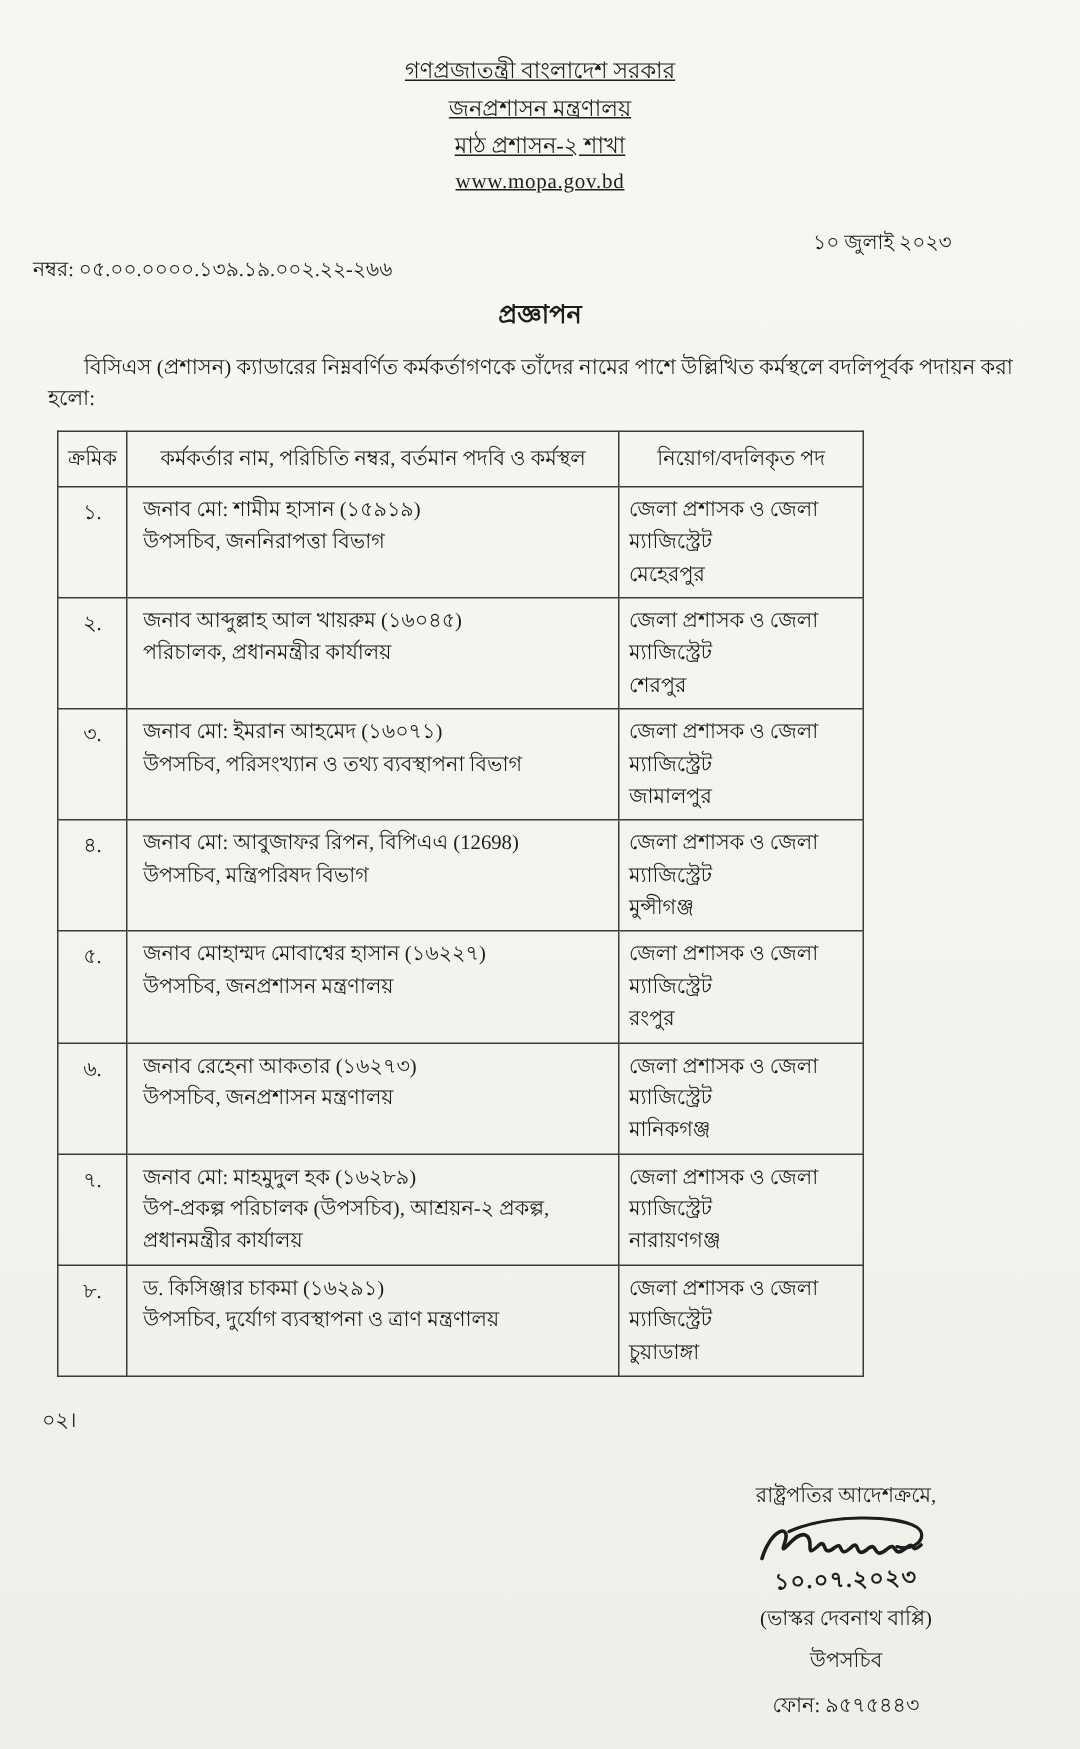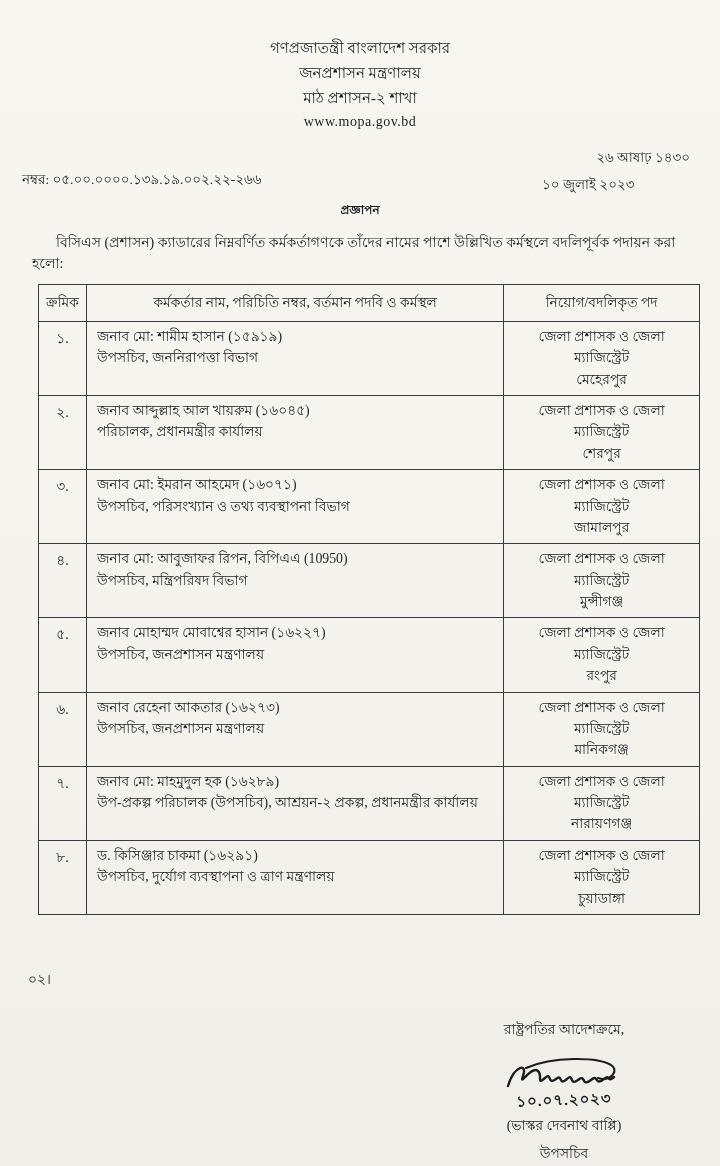--- a/index.html
+++ b/index.html
@@ -5,50 +5,50 @@
   * { margin:0; padding:0; box-sizing:border-box; }
   html,body { width:720px; background:#e9e8e3; }
   .page {
     position:relative;
     width:720px; height:1166px;
     background:linear-gradient(180deg,#f7f6f1 0%, #f4f3ee 55%, #efeee8 100%);
     font-family:"Liberation Serif","DejaVu Serif",serif;
     color:#1d1d1f;
     overflow:hidden;
   }
-  .letterhead { text-align:center; padding-top:36px; font-size:15px; line-height:1.65; }
+  .letterhead { text-align:center; padding-top:36px; font-size:15px; line-height:1.65;text-decoration:underline; }
   .letterhead .site { font-size:14px; letter-spacing:.5px; }
 
   .memo-row { display:flex; justify-content:space-between; align-items:flex-start; padding:0 26px 0 22px; }
   .memo-row.first { margin-top:14px; }
   .memo-number { font-size:13.5px; margin-top:22px; white-space:nowrap; }
   .date-block { width:186px; font-size:13.5px; }
   .date-block .bdate { text-align:right; padding-right:4px; }
   .date-line { display:flex; align-items:flex-end; margin-top:3px; }
   .date-line .lbl { white-space:nowrap; }
   .date-line .dash-leader { flex:1; border-bottom:1.5px dashed #4a4a4a; margin:0 0 4px 4px; }
   .date-block .dval { padding-left:34px; margin-top:4px; }
 
-  .doc-title { text-align:center; font-size:12px; font-weight:bold; margin-top:4px; }
+  .doc-title { text-align:center; font-size:17px; font-weight:bold; margin-top:4px; }
 
   .intro { font-size:14px; padding:0 14px 0 32px; margin-top:12px; text-indent:24px; line-height:1.45; }
 
-  table.transfer { border-collapse:collapse; margin:10px 0 0 38px; width:662px; font-size:13.8px; }
+  table.transfer { border-collapse:collapse; margin:10px 0 0 38px; width:538px; font-size:13.8px; }
   table.transfer td, table.transfer th { border:1.4px solid #3b3b3d; vertical-align:top; }
   th.h-serial, th.h-name, th.h-post { font-weight:normal; text-align:center; padding:6px 4px; }
   td.c-serial { width:48px; text-align:center; padding-top:5px; }
   td.c-name { width:418px; padding:4px 10px 5px 10px; line-height:1.55; }
-  td.c-post { width:196px; text-align:center; padding:4px 6px 5px 6px; line-height:1.55; }
+  td.c-post { width:196px; padding:4px 6px 5px 6px; line-height:1.55; }
 
   .para2 { display:flex; font-size:13.8px; margin:17px 0 0 28px; }
-  .para2 .num { width:46px;margin-top:36px; }
+  .para2 .num { width:46px; }
   .para2 .txt { }
 
   .sign-col { width:280px; margin:26px 16px 0 auto; text-align:center; font-size:13.8px; }
-  .order-text { margin-bottom:14px; }
+  .order-text { }
   .scribble { display:block; margin:0 auto; }
   .hand-date { font-weight:bold; font-size:15px; letter-spacing:1px; transform:rotate(-2deg); margin-top:-6px; }
   .sig-name { margin-top:1px; }
   .sig-desig { margin-top:4px; }
   .sig-phone { margin-top:6px; }
 </style>
 </head>
 <body>
 
 <div class="page">
@@ -56,21 +56,20 @@
   <div class="letterhead">
     <div>গণপ্রজাতন্ত্রী বাংলাদেশ সরকার</div>
     <div>জনপ্রশাসন মন্ত্রণালয়</div>
     <div>মাঠ প্রশাসন-২ শাখা</div>
     <div class="site">www.mopa.gov.bd</div>
   </div>
 
   <div class="memo-row first">
     <div class="memo-number">নম্বর: ০৫.০০.০০০০.১৩৯.১৯.০০২.২২-২৬৬</div>
     <div class="date-block">
-      <div class="bdate">২৬ আষাঢ় ১৪৩০</div>
       <div class="dval">১০ জুলাই ২০২৩</div>
     </div>
   </div>
 
   <div class="doc-title">প্রজ্ঞাপন</div>
 
   <div class="intro">বিসিএস (প্রশাসন) ক্যাডারের নিম্নবর্ণিত কর্মকর্তাগণকে তাঁদের নামের পাশে উল্লিখিত কর্মস্থলে বদলিপূর্বক পদায়ন করা হলো:</div>
 
   <table class="transfer">
     <tbody>
@@ -108,21 +107,21 @@
             <div>উপসচিব, পরিসংখ্যান ও তথ্য ব্যবস্থাপনা বিভাগ</div>
           </td>
       <td class="c-post">
             <div>জেলা প্রশাসক ও জেলা ম্যাজিস্ট্রেট</div>
             <div>জামালপুর</div>
           </td>
     </tr>
     <tr>
       <td class="c-serial">৪.</td>
       <td class="c-name">
-            <div>জনাব মো: আবুজাফর রিপন, বিপিএএ (10950)</div>
+            <div>জনাব মো: আবুজাফর রিপন, বিপিএএ (12698)</div>
             <div>উপসচিব, মন্ত্রিপরিষদ বিভাগ</div>
           </td>
       <td class="c-post">
             <div>জেলা প্রশাসক ও জেলা ম্যাজিস্ট্রেট</div>
             <div>মুন্সীগঞ্জ</div>
           </td>
     </tr>
     <tr>
       <td class="c-serial">৫.</td>
       <td class="c-name">

